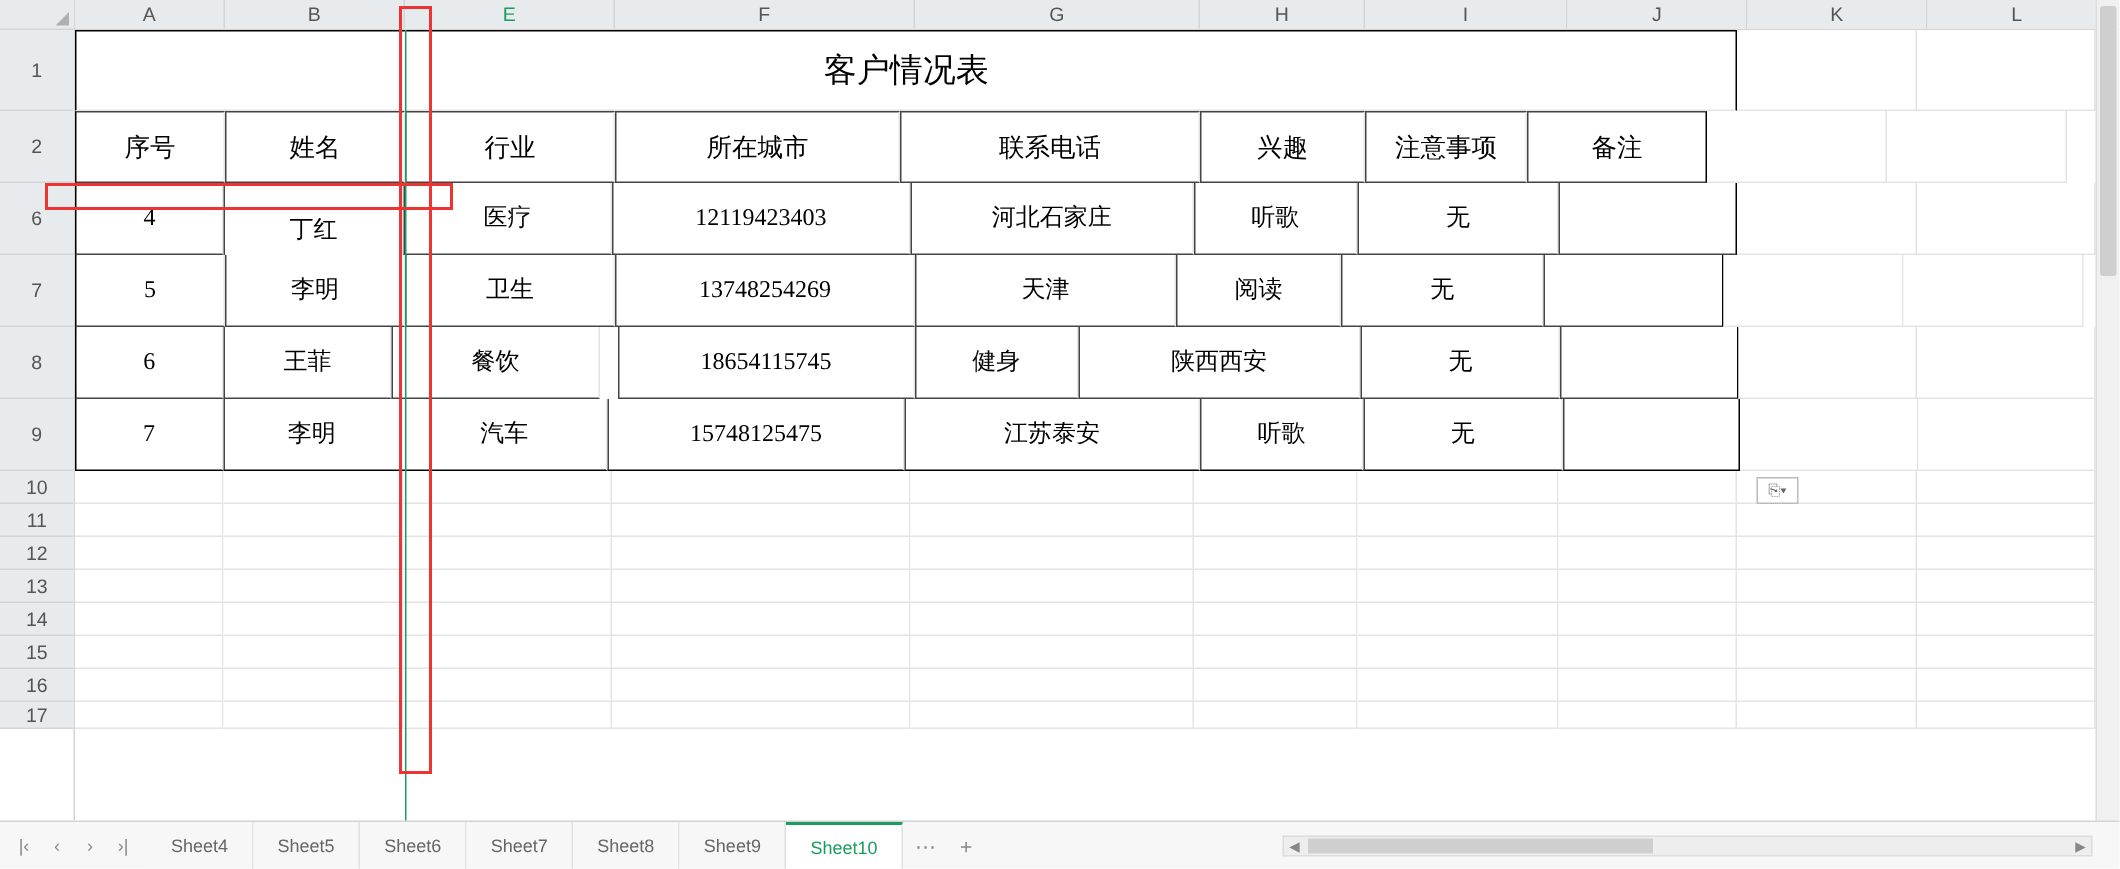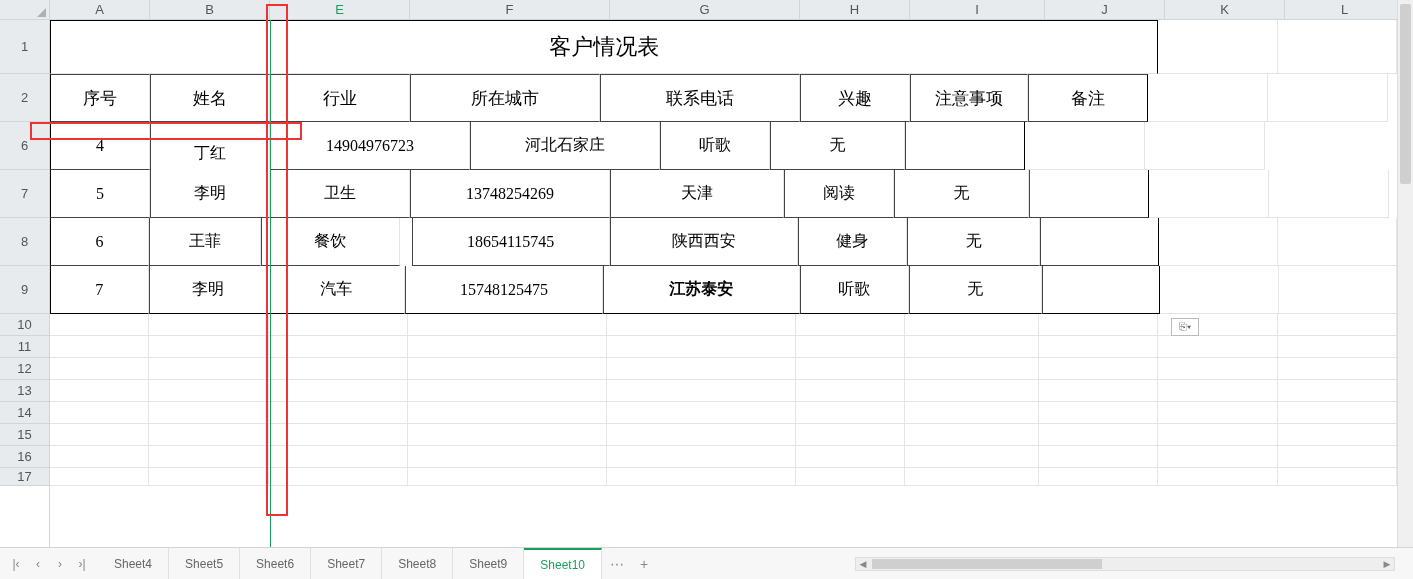--- a/index.html
+++ b/index.html
@@ -262,29 +262,30 @@
           <div class="cell " style="width: 120px; height: 54px;"></div>
           <div class="cell " style="width: 120px; height: 54px;"></div>
         </div>
         <div class="row" style="top: 54px; height: 48px;">
           <div class="cell hdr-cell bti bbi bl" style="width: 100px; height: 48px;">序号</div>
           <div class="cell hdr-cell bti bbi bli" style="width: 120px; height: 48px;">姓名</div>
           <div class="cell hdr-cell bti bbi bli" style="width: 140px; height: 48px;">行业</div>
           <div class="cell hdr-cell bti bbi bli" style="width: 190px; height: 48px;">所在城市</div>
           <div class="cell hdr-cell bti bbi bli" style="width: 200px; height: 48px;">联系电话</div>
           <div class="cell hdr-cell bti bbi bli" style="width: 110px; height: 48px;">兴趣</div>
-          <div class="cell hdr-cell bti bbi bli" style="width: 118px; height: 48px;">注意事项</div>
+          <div class="cell hdr-cell bti bbi bli" style="width: 108px; height: 48px;">注意事项</div>
           <div class="cell hdr-cell bti bbi bli br" style="width: 120px; height: 48px;">备注</div>
           <div class="cell " style="width: 120px; height: 48px;"></div>
           <div class="cell " style="width: 120px; height: 48px;"></div>
         </div>
         <div class="row" style="top: 102px; height: 48px;">
           <div class="cell bbi bl" style="width: 100px; height: 48px;">4</div>
           <div class="cell bbi bli" style="width: 120px; height: 64px;">丁红</div>
-          <div class="cell bbi bli" style="width: 200px; height: 48px;">14904976723</div>
+          <div class="cell bbi bli" style="width: 140px; height: 48px;">医疗</div>
+          <div class="cell bbi bli" style="width: 200px; height: 48px;">12119423403</div>
           <div class="cell bbi bli" style="width: 190px; height: 48px;">河北石家庄</div>
           <div class="cell bbi bli" style="width: 110px; height: 48px;">听歌</div>
           <div class="cell bbi bli" style="width: 135px; height: 48px;">无</div>
           <div class="cell bbi bli br" style="width: 120px; height: 48px;"></div>
           <div class="cell " style="width: 120px; height: 48px;"></div>
           <div class="cell " style="width: 120px; height: 48px;"></div>
         </div>
         <div class="row" style="top: 150px; height: 48px;">
           <div class="cell bbi bl" style="width: 100px; height: 48px;">5</div>
           <div class="cell bbi bli" style="width: 120px; height: 48px;">李明</div>
@@ -295,33 +296,33 @@
           <div class="cell bbi bli" style="width: 135px; height: 48px;">无</div>
           <div class="cell bbi bli br" style="width: 120px; height: 48px;"></div>
           <div class="cell " style="width: 120px; height: 48px;"></div>
           <div class="cell " style="width: 120px; height: 48px;"></div>
         </div>
         <div class="row" style="top: 198px; height: 48px;">
           <div class="cell bbi bl" style="width: 100px; height: 48px;">6</div>
           <div class="cell bbi bli" style="width: 113px; height: 48px;">王菲</div>
           <div class="cell bbi bli" style="width: 140px; height: 48px;">餐饮</div>
           <div class="cell bbi bli" style="width: 200px; height: 48px; margin-left: 12px;">18654115745</div>
+          <div class="cell bbi bli" style="width: 110px; height: 48px;">健身</div>
           <div class="cell bbi bli" style="width: 190px; height: 48px;">陕西西安</div>
-          <div class="cell bbi bli" style="width: 110px; height: 48px;">健身</div>
           <div class="cell bbi bli" style="width: 135px; height: 48px;">无</div>
           <div class="cell bbi bli br" style="width: 120px; height: 48px;"></div>
           <div class="cell " style="width: 120px; height: 48px;"></div>
           <div class="cell " style="width: 120px; height: 48px;"></div>
         </div>
         <div class="row" style="top: 246px; height: 48px;">
           <div class="cell bb bl" style="width: 100px; height: 48px;">7</div>
           <div class="cell bb bli" style="width: 120px; height: 48px;">李明</div>
           <div class="cell bb bli" style="width: 140px; height: 48px;">汽车</div>
           <div class="cell bb bli" style="width: 200px; height: 48px;">15748125475</div>
-          <div class="cell bb bli" style="width: 200px; height: 48px; font-weight: bold;">江苏泰安</div>
+          <div class="cell bb bli" style="width: 200px; height: 48px;">江苏泰安</div>
           <div class="cell bb bli" style="width: 110px; height: 48px;">听歌</div>
           <div class="cell bb bli" style="width: 135px; height: 48px;">无</div>
           <div class="cell bb bli br" style="width: 120px; height: 48px;"></div>
           <div class="cell " style="width: 120px; height: 48px;"></div>
           <div class="cell " style="width: 120px; height: 48px;"></div>
         </div>
         <div class="row" style="top: 294px; height: 22px;">
           <div class="cell " style="width: 100px; height: 22px;"></div>
           <div class="cell " style="width: 120px; height: 22px;"></div>
           <div class="cell " style="width: 140px; height: 22px;"></div>

